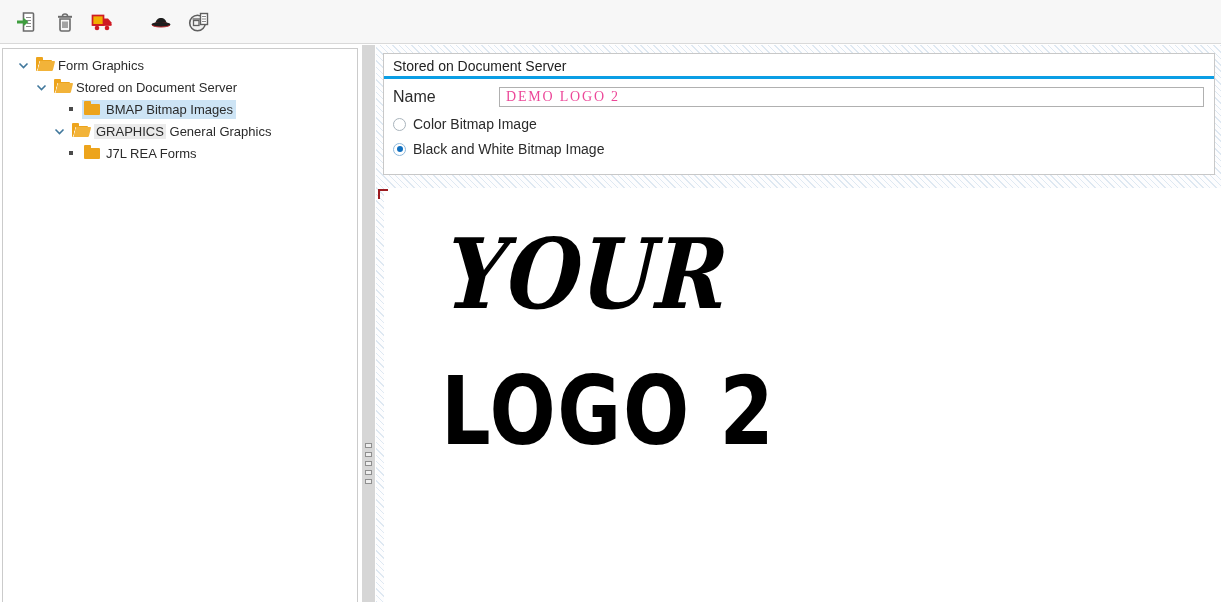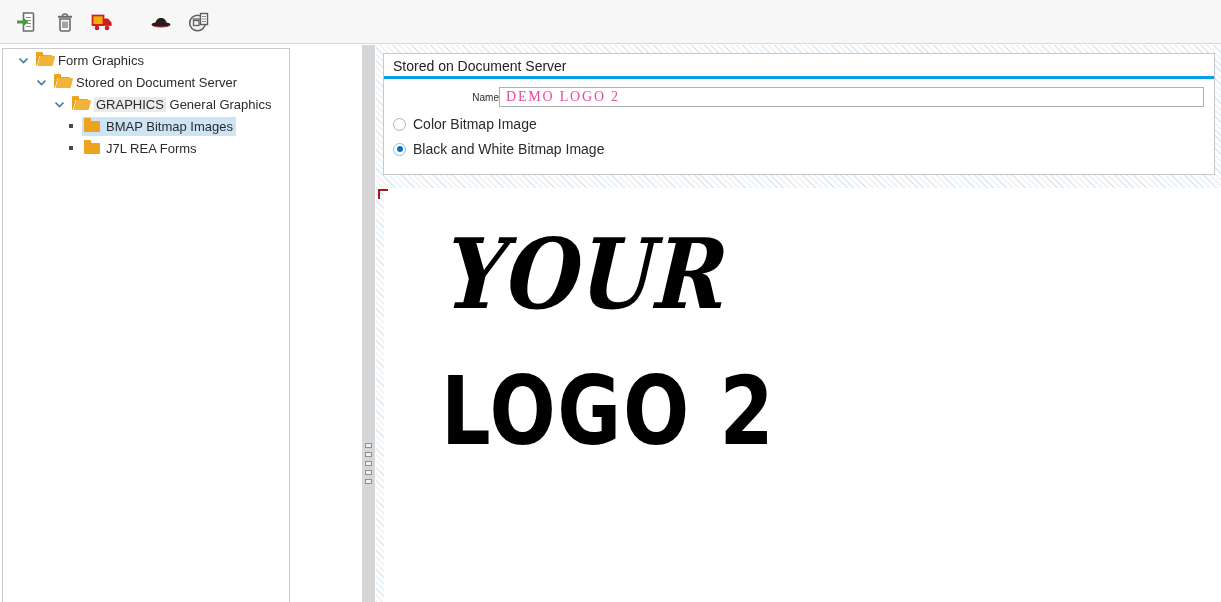--- a/index.html
+++ b/index.html
@@ -7,22 +7,22 @@
               font-family:"Liberation Sans", sans-serif; color:#2b2b2b; }
 
   
   .toolbar { position:absolute; left:0; top:0; width:1221px; height:44px;
              background:#f7f7f7; border-bottom:1px solid #d9d9d9;
              display:flex; align-items:center; padding-left:14px; }
   .tb-btn { width:26px; height:28px; display:flex; align-items:center; justify-content:center; cursor:pointer; }
   .gap-sm { margin-right:12px; } .gap-lg { margin-right:32px; }
 
   
-  .tree-panel { position:absolute; left:2px; top:48px; width:288px; height:554px;
-                background:#fff; border:1px solid #cbcbcb; border-bottom:none; }
+  .tree-panel { position:absolute; left:2px; top:48px; width:356px; height:554px;
+                background:#fff; border:1px solid #cbcbcb; border-bottom:none; padding-top:5px; }
   .trow { height:22px; display:flex; align-items:center; font-size:13px; cursor:default; white-space:nowrap; }
   .ind0 { padding-left:14px; } .ind1 { padding-left:32px; } .ind2 { padding-left:50px; } .ind3 { padding-left:66px; }
   .chev { width:13px; height:13px; flex:none; margin-right:4px; display:flex; align-items:center; justify-content:center; }
   .bullet { width:4px; height:4px; background:#4a4a4a; flex:none; margin-right:9px; }
   .rc { display:flex; align-items:center; padding:2px 3px 2px 2px; }
   .rc.sel { background:#cde4f5; }
   .key-hl { background:#ebebeb; padding:0 2px; }
   .folder { position:relative; width:16px; height:11px; background:#eda41c; border-radius:1px; flex:none; margin-right:6px; }
   .folder::before { content:""; position:absolute; top:-3px; left:0; width:7px; height:4px;
                     background:#eda41c; border-radius:1px 1px 0 0; }
@@ -37,21 +37,21 @@
 
   
   .right-pane { position:absolute; left:376px; top:45px; width:845px; height:557px;
                 background:repeating-linear-gradient(45deg, rgba(168,195,220,0.38) 0 1px, #fdfdfe 1px 4.5px); }
 
   .group-box { position:absolute; left:7px; top:8px; width:832px; height:122px;
                background:#fff; border:1px solid #c8c8c8; }
   .box-title { height:22px; padding:4px 0 0 9px; font-size:14px; color:#222; }
   .title-rule { height:3px; background:#0a9ee5; }
   .name-row { display:flex; align-items:center; margin:8px 10px 0 9px; }
-  .name-label { flex:none; width:106px; font-size:10px;text-align:right; }
+  .name-label { flex:none; width:106px; font-size:16px; }
   .name-input { flex:1; height:20px; border:1px solid #b0b0b0; background:#fff;
                 font-family:Liberation Serif, serif; font-size:14px;
                 letter-spacing:1.8px; color:#ec4899; padding:0 4px 0 6px; outline:none; }
   .radio-row { display:flex; align-items:center; margin:9px 0 0 9px; cursor:pointer; }
   .radio { width:13px; height:13px; border-radius:50%; background:#fff; border:1px solid #a9b4bc;
            flex:none; margin-right:7px; position:relative; }
   .radio.on { border-color:#8fb9dc; }
   .radio.on::after { content:""; position:absolute; left:2.5px; top:2.5px; width:6px; height:6px;
                      border-radius:50%; background:#1070c0; }
   .radio-label { font-size:14px; }
@@ -133,36 +133,36 @@
       <svg width="11" height="11" viewBox="0 0 11 11">
           <path d="M1.5 3.5l4 4 4-4" fill="none" stroke="#41789c" stroke-width="1.6"></path>
         </svg>
     </span>
     <span class="rc">
         <span class="folder open"></span>
       <span>Stored on Document Server</span>
       </span>
   </div>
 
+  <div class="trow ind3">
+    <span class="bullet"></span>
+    <span class="rc sel">
+        <span class="folder"></span>
+      <span>BMAP Bitmap Images</span>
+      </span>
+  </div>
+
   <div class="trow ind2">
     <span class="chev">
       <svg width="11" height="11" viewBox="0 0 11 11">
           <path d="M1.5 3.5l4 4 4-4" fill="none" stroke="#41789c" stroke-width="1.6"></path>
         </svg>
     </span>
     <span class="rc"><span class="folder open"></span>
       <span class="key-hl">GRAPHICS</span>&nbsp;<span>General Graphics</span></span>
-  </div>
-
-  <div class="trow ind3">
-    <span class="bullet"></span>
-    <span class="rc sel">
-        <span class="folder"></span>
-      <span>BMAP Bitmap Images</span>
-      </span>
   </div>
 
   <div class="trow ind3">
     <span class="bullet"></span>
     <span class="rc">
         <span class="folder"></span>
       <span>J7L REA Forms</span>
       </span>
   </div>
 

